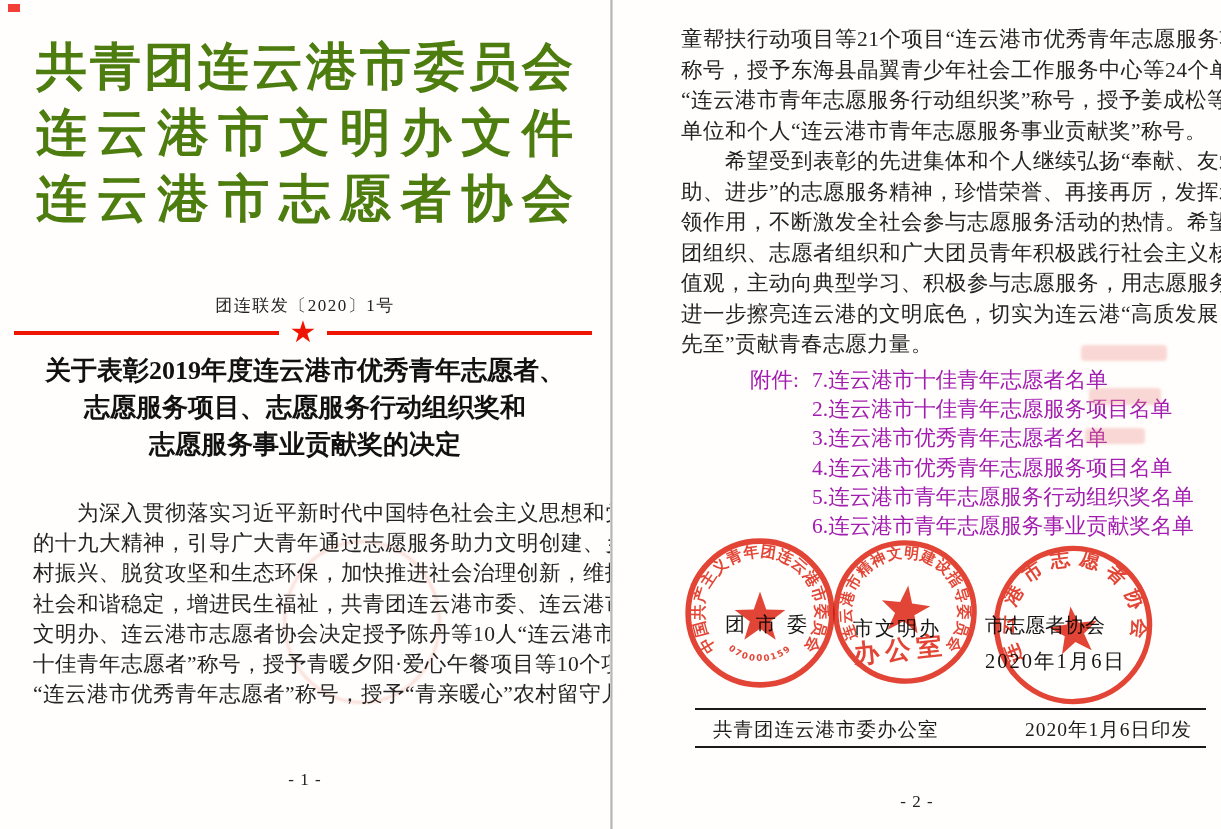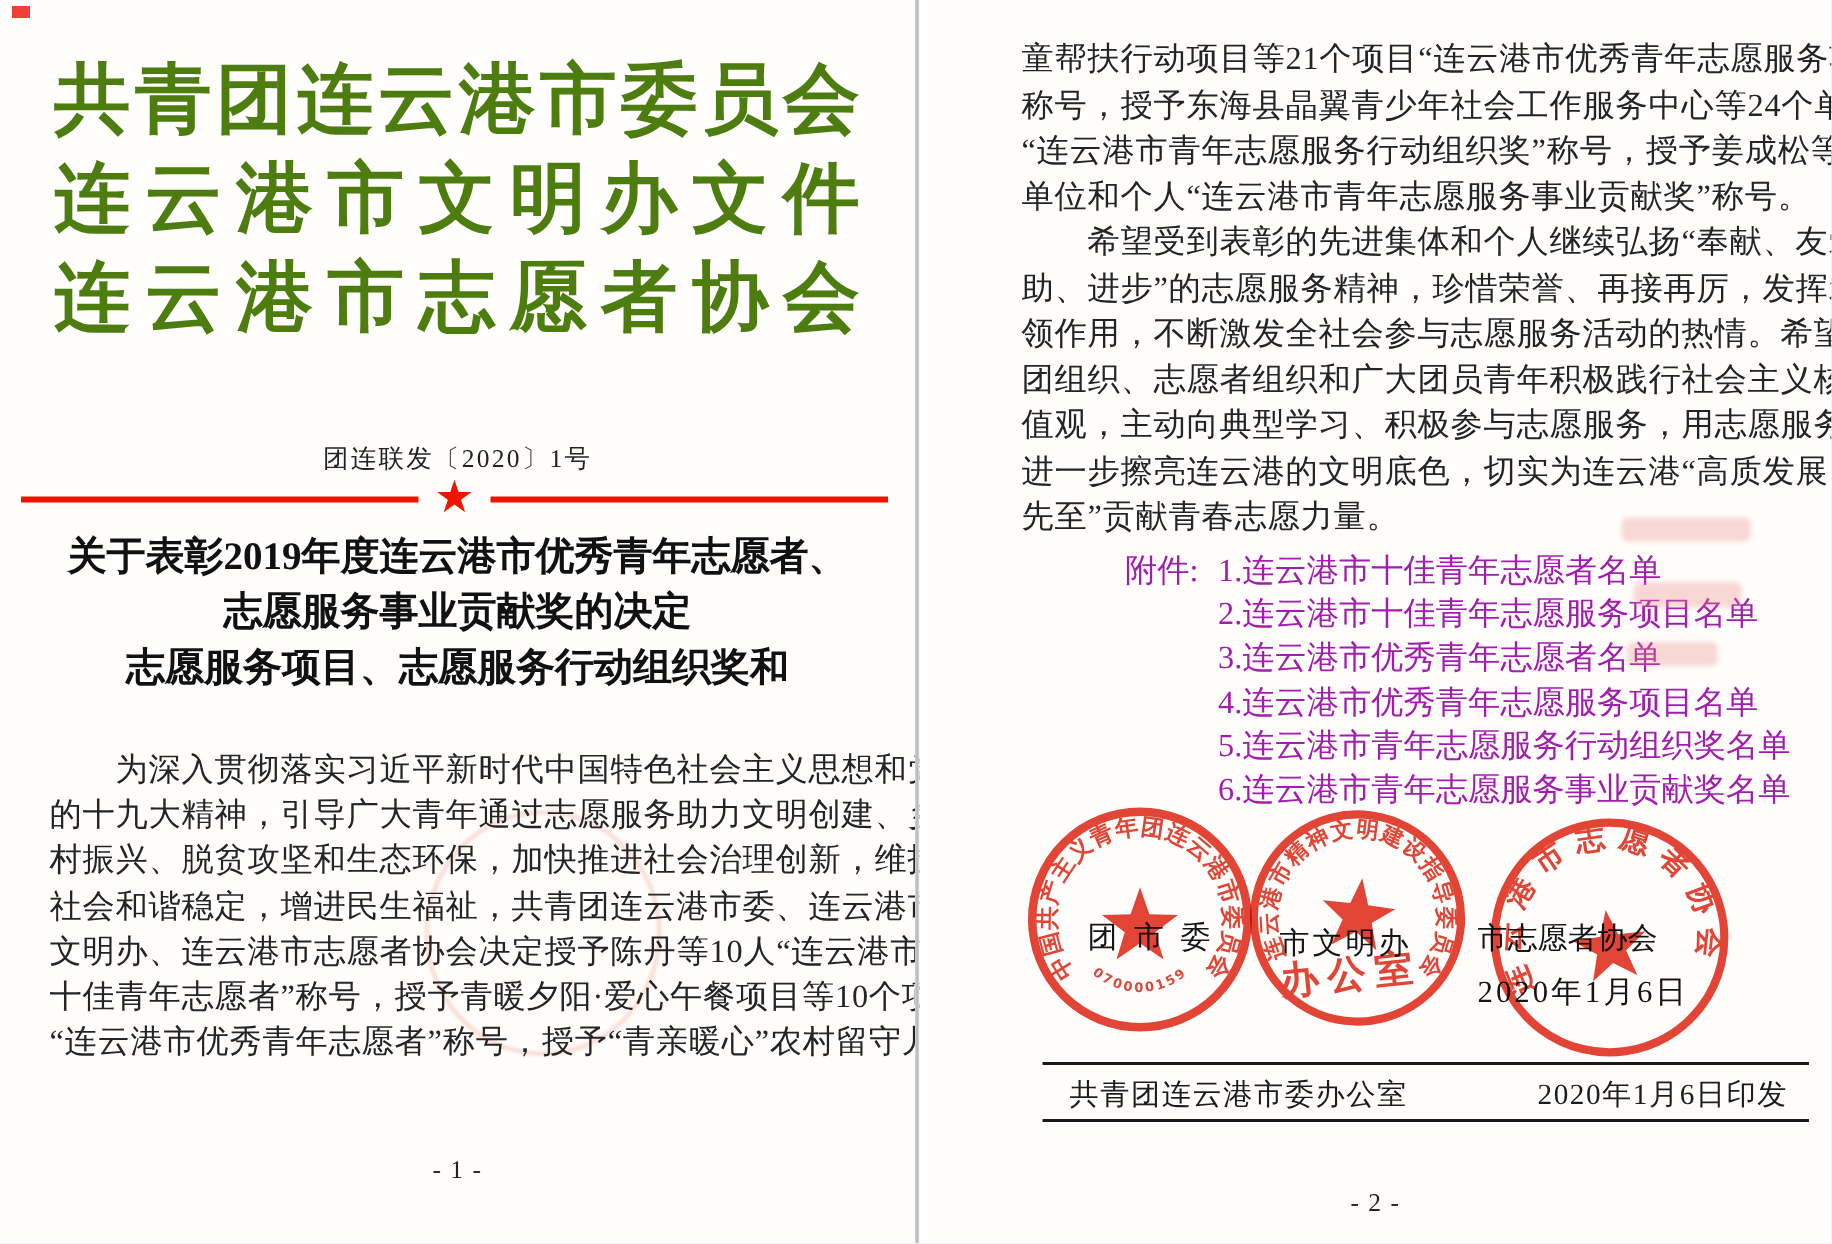--- a/index.html
+++ b/index.html
@@ -83,22 +83,22 @@
     <div class="doc-number">团连联发〔2020〕1号</div>
 
     <div class="rule-star">
       <div class="seg"></div>
       <div class="star">★</div>
       <div class="seg"></div>
     </div>
 
     <div class="doc-title">
       <div>关于表彰2019年度连云港市优秀青年志愿者、</div>
+      <div>志愿服务项目、志愿服务行动组织奖和</div>
       <div>志愿服务事业贡献奖的决定</div>
-      <div>志愿服务项目、志愿服务行动组织奖和</div>
     </div>
 
     <div class="ghost ghost-seal"></div>
 
     <div class="body-text body-left">
       <div class="bline indent">为深入贯彻落实习近平新时代中国特色社会主义思想和党</div>
       <div class="bline">的十九大精神，引导广大青年通过志愿服务助力文明创建、乡</div>
       <div class="bline">村振兴、脱贫攻坚和生态环保，加快推进社会治理创新，维护</div>
       <div class="bline">社会和谐稳定，增进民生福祉，共青团连云港市委、连云港市</div>
       <div class="bline">文明办、连云港市志愿者协会决定授予陈丹等10人“连云港市</div>
@@ -123,21 +123,21 @@
       <div class="bline">领作用，不断激发全社会参与志愿服务活动的热情。希望各级</div>
       <div class="bline">团组织、志愿者组织和广大团员青年积极践行社会主义核心价</div>
       <div class="bline">值观，主动向典型学习、积极参与志愿服务，用志愿服务事业</div>
       <div class="bline">进一步擦亮连云港的文明底色，切实为连云港“高质发展、后发</div>
       <div class="bline short">先至”贡献青春志愿力量。</div>
     </div>
 
     <div class="attachments">
       <div class="attach-label">附件:</div>
       <div class="attach-items">
-        <div>1.连云港市十佳青年志愿者名单</div>
+        <div>7.连云港市十佳青年志愿者名单</div>
         <div>2.连云港市十佳青年志愿服务项目名单</div>
         <div>3.连云港市优秀青年志愿者名单</div>
         <div>4.连云港市优秀青年志愿服务项目名单</div>
         <div>5.连云港市青年志愿服务行动组织奖名单</div>
         <div>6.连云港市青年志愿服务事业贡献奖名单</div>
       </div>
     </div>
 
     <div class="ghost ghost-bar" style="left:468px;top:345px;width:86px;height:16px;"></div>
     <div class="ghost ghost-bar" style="left:476px;top:388px;width:72px;height:17px;"></div>

